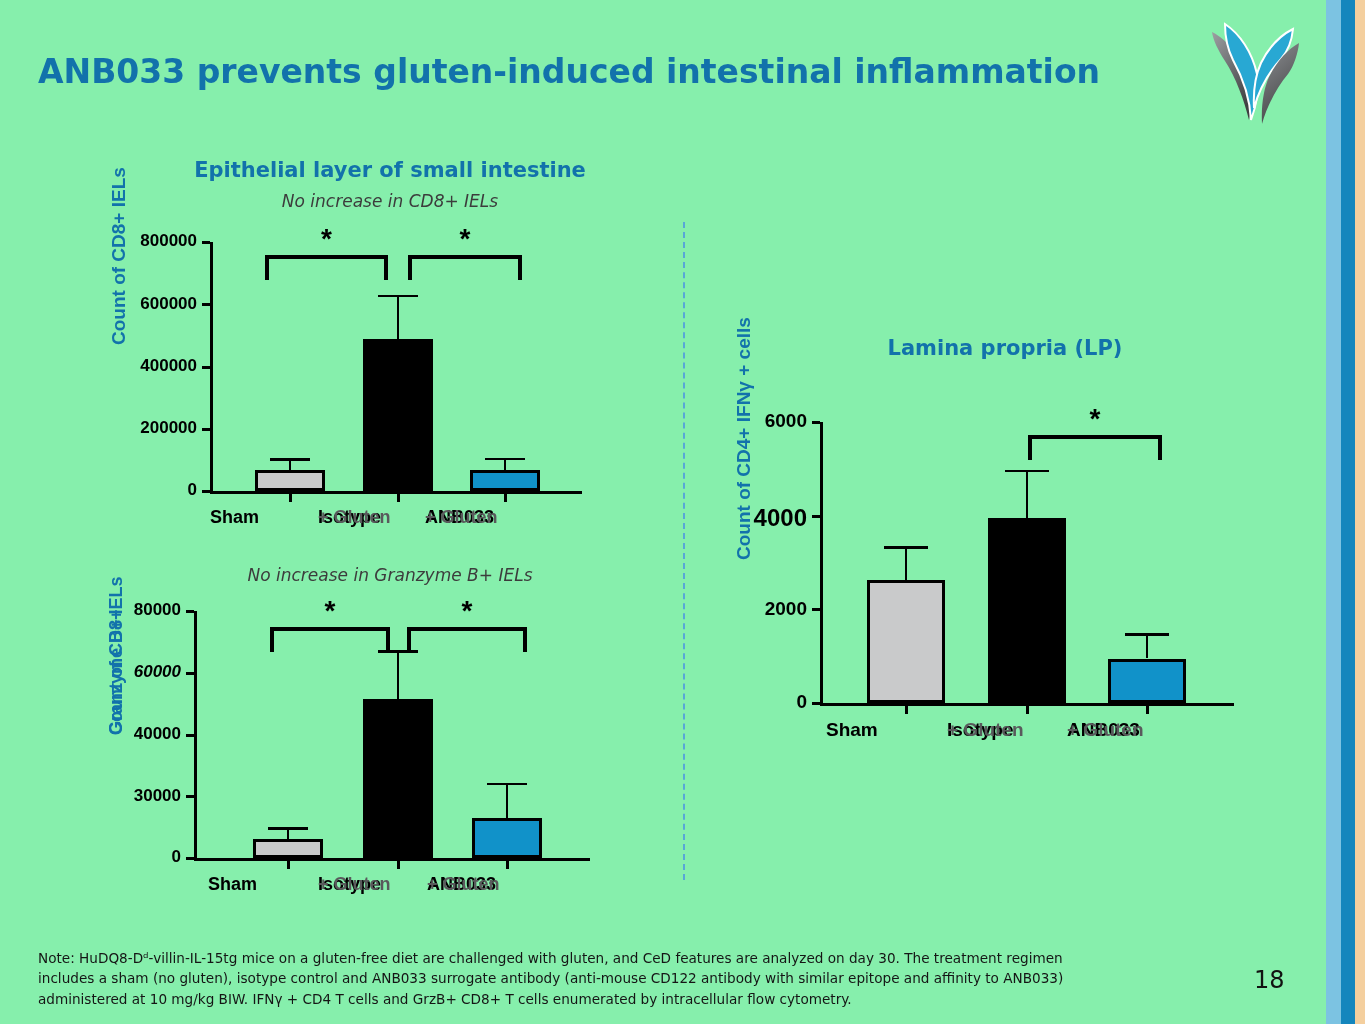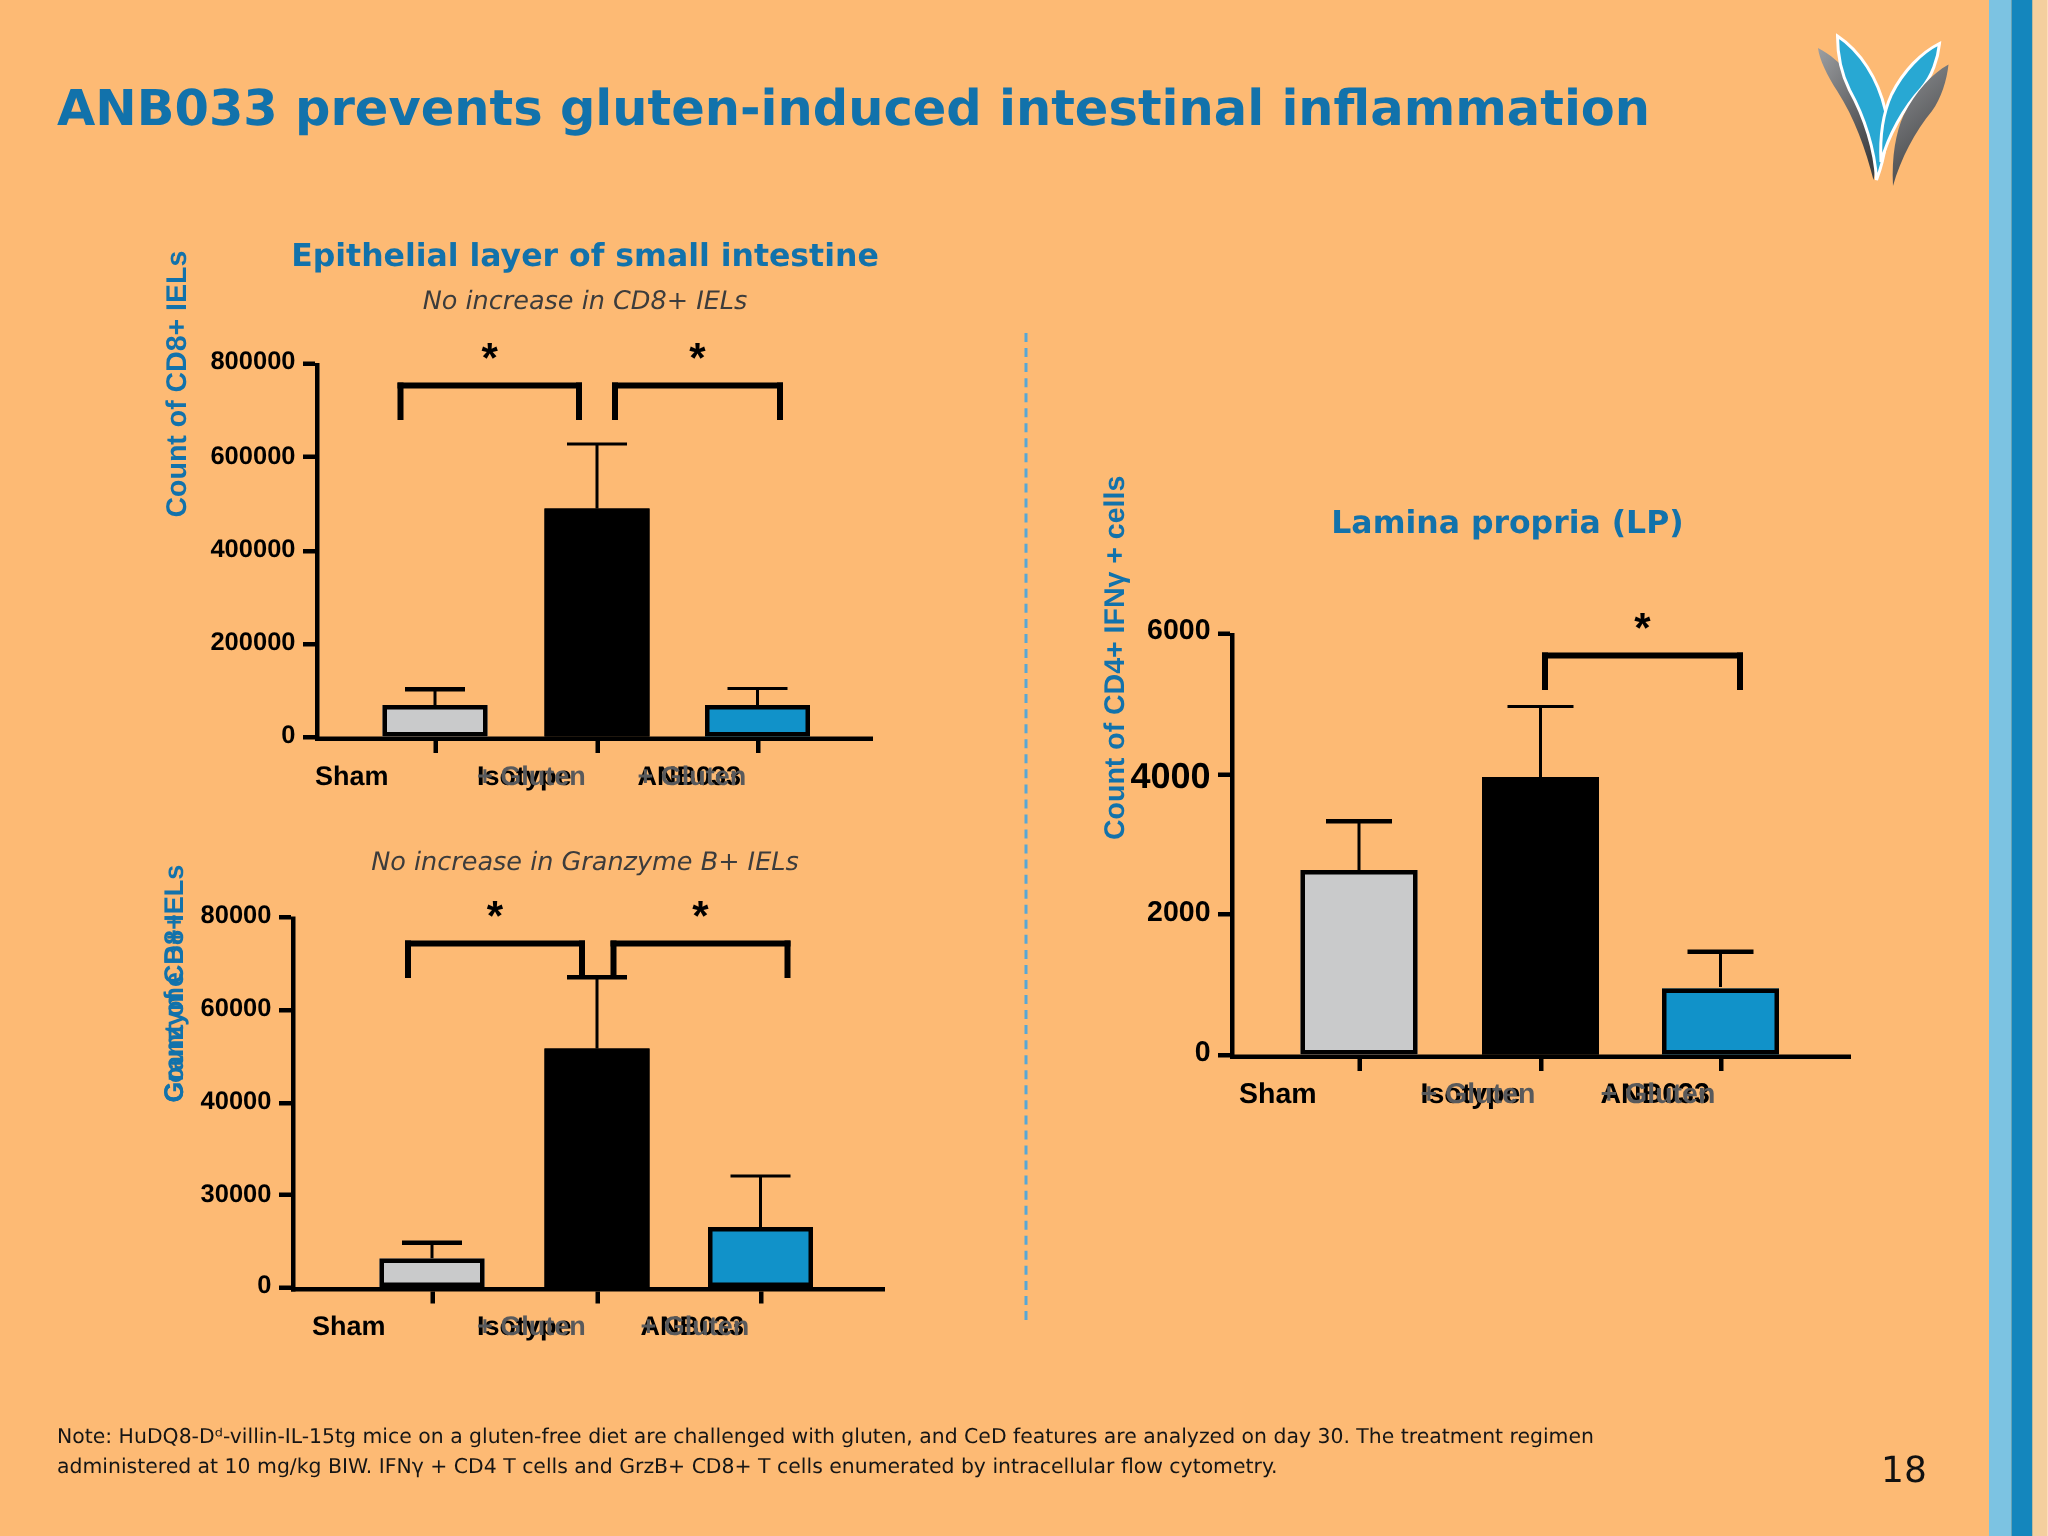--- a/index.html
+++ b/index.html
@@ -1,16 +1,16 @@
 <!DOCTYPE html>
 <html><head>
 <meta charset="utf-8">
 <style>
   html,body{margin:0;padding:0;background:#ffffff;}
-  #stage{position:relative;width:1365px;height:1024px;background:#fdba74;overflow:hidden;
+  #stage{position:relative;width:1365px;height:1024px;background:#86efac;overflow:hidden;
          font-family:"DejaVu Sans",sans-serif;}
   .abs{position:absolute;}
   .slide-title{left:38px;top:52px;font-size:33px;font-weight:bold;color:#1272ab;white-space:nowrap;}
   .sec-head{font-size:21px;font-weight:bold;color:#1272ab;text-align:center;}
   .sec-sub{font-size:17px;font-style:italic;color:#3c3c3c;text-align:center;}
   .chart{position:absolute;}
   .chart *{position:absolute;box-sizing:border-box;}
   .axline{background:#000;}
   .ticklab{font-family:"Liberation Sans",sans-serif;font-weight:bold;color:#000;text-align:right;}
   .ytickmark,.xtickmark{background:#000;}
@@ -115,21 +115,21 @@
   <div class="chart" style="left:95px;top:560px;width:515px;height:400px;">
       <div class="axline" style="left: 99px; top: 51px; width: 3px; height: 250px;"></div>
       <div class="axline" style="left: 99px; top: 298px; width: 396px; height: 3px;"></div>
       <div class="ytickmark" style="left: 91px; top: 297px; width: 8px; height: 3px;"></div>
       <div class="ticklab" style="left: 4px; top: 287.46px; width: 82px; font-size: 17px;">0</div>
       <div class="ytickmark" style="left: 91px; top: 235.25px; width: 8px; height: 3px;"></div>
       <div class="ticklab" style="left: 4px; top: 225.71px; width: 82px; font-size: 17px;">30000</div>
       <div class="ytickmark" style="left: 91px; top: 173.5px; width: 8px; height: 3px;"></div>
       <div class="ticklab" style="left: 4px; top: 163.96px; width: 82px; font-size: 17px;">40000</div>
       <div class="ytickmark" style="left: 91px; top: 111.75px; width: 8px; height: 3px;"></div>
-      <div class="ticklab" style="left: 4px; top: 102.21px; width: 82px; font-size: 17px;">60000</div>
+      <div class="ticklab" style="left: 4px; top: 102.21px; width: 82px; font-size: 17px; font-style: italic;">60000</div>
       <div class="ytickmark" style="left: 91px; top: 50px; width: 8px; height: 3px;"></div>
       <div class="ticklab" style="left: 4px; top: 40.46px; width: 82px; font-size: 17px;">80000</div>
       <div class="errline" style="left: 192px; top: 268.051px; width: 2px; height: 11.115px;"></div>
       <div class="errcap" style="left: 173px; top: 267.051px; width: 40px; height: 2.5px;"></div>
       <div class="bar" style="left: 158px; top: 279.166px; width: 70px; height: 18.8337px; background: rgb(201, 202, 203);"></div>
       <div class="xtickmark" style="left: 191.5px; top: 301px; width: 3px; height: 8px;"></div>
       <div class="catlab" style="left: 193px; top: 312px; font-size: 18px;">
         <span class="m">Sham</span>
       </div>
       <div class="errline" style="left: 302px; top: 91.1375px; width: 2px; height: 47.8563px;"></div>
@@ -194,18 +194,19 @@
       </div>
       <div class="bracket" style="left: 278px; top: 30px; width: 134px; height: 25px;"></div>
       <div class="star" style="left: 345px; top: -2px;">*</div>
       <div class="ylabel" style="left: -17px; top: 155px; font-size: 19px;">
         <span style="display: block;">Count of CD4+ IFNγ + cells</span>
       </div>
     </div>
 
   <div class="abs footnote">
     <div>Note: HuDQ8-Dᵈ-villin-IL-15tg mice on a gluten-free diet are challenged with gluten, and CeD features are analyzed on day 30. The treatment regimen</div>
+    <div>includes a sham (no gluten), isotype control and ANB033 surrogate antibody (anti-mouse CD122 antibody with similar epitope and affinity to ANB033)</div>
     <div>administered at 10 mg/kg BIW. IFNγ + CD4 T cells and GrzB+ CD8+ T cells enumerated by intracellular flow cytometry.</div>
   </div>
 
   <div class="abs pagenum">18</div>
 
 </div>
 
 </body></html>

